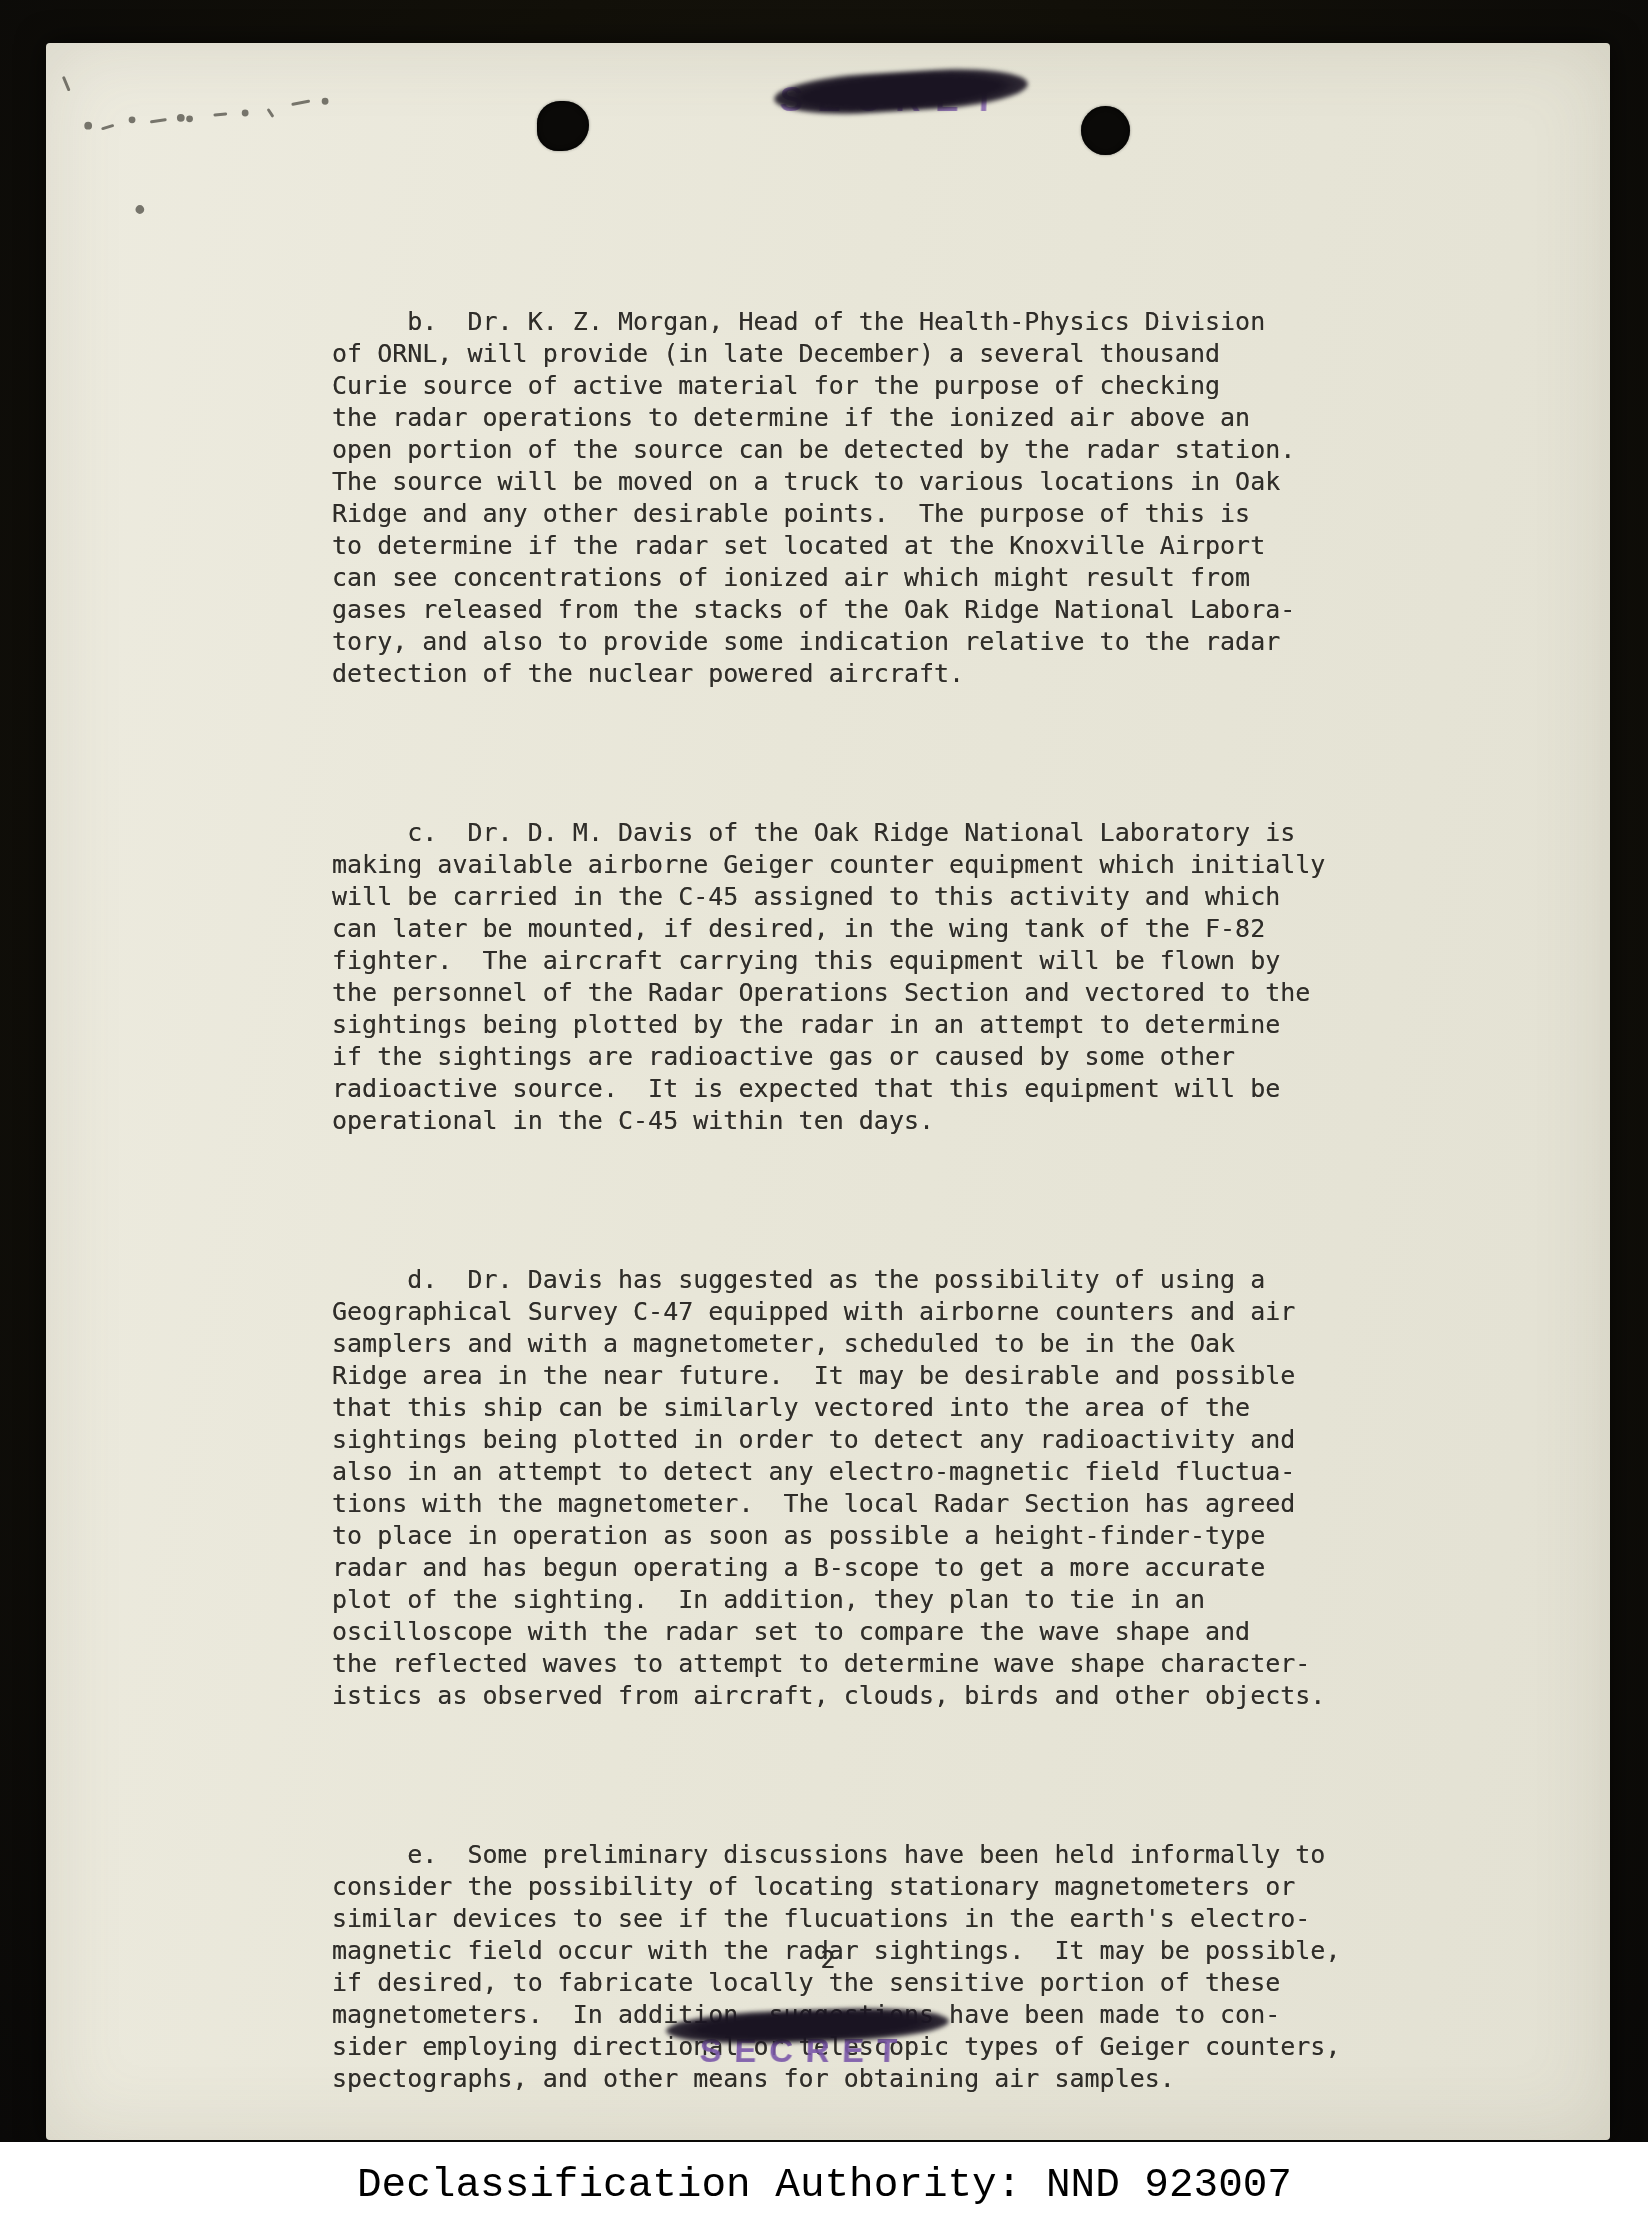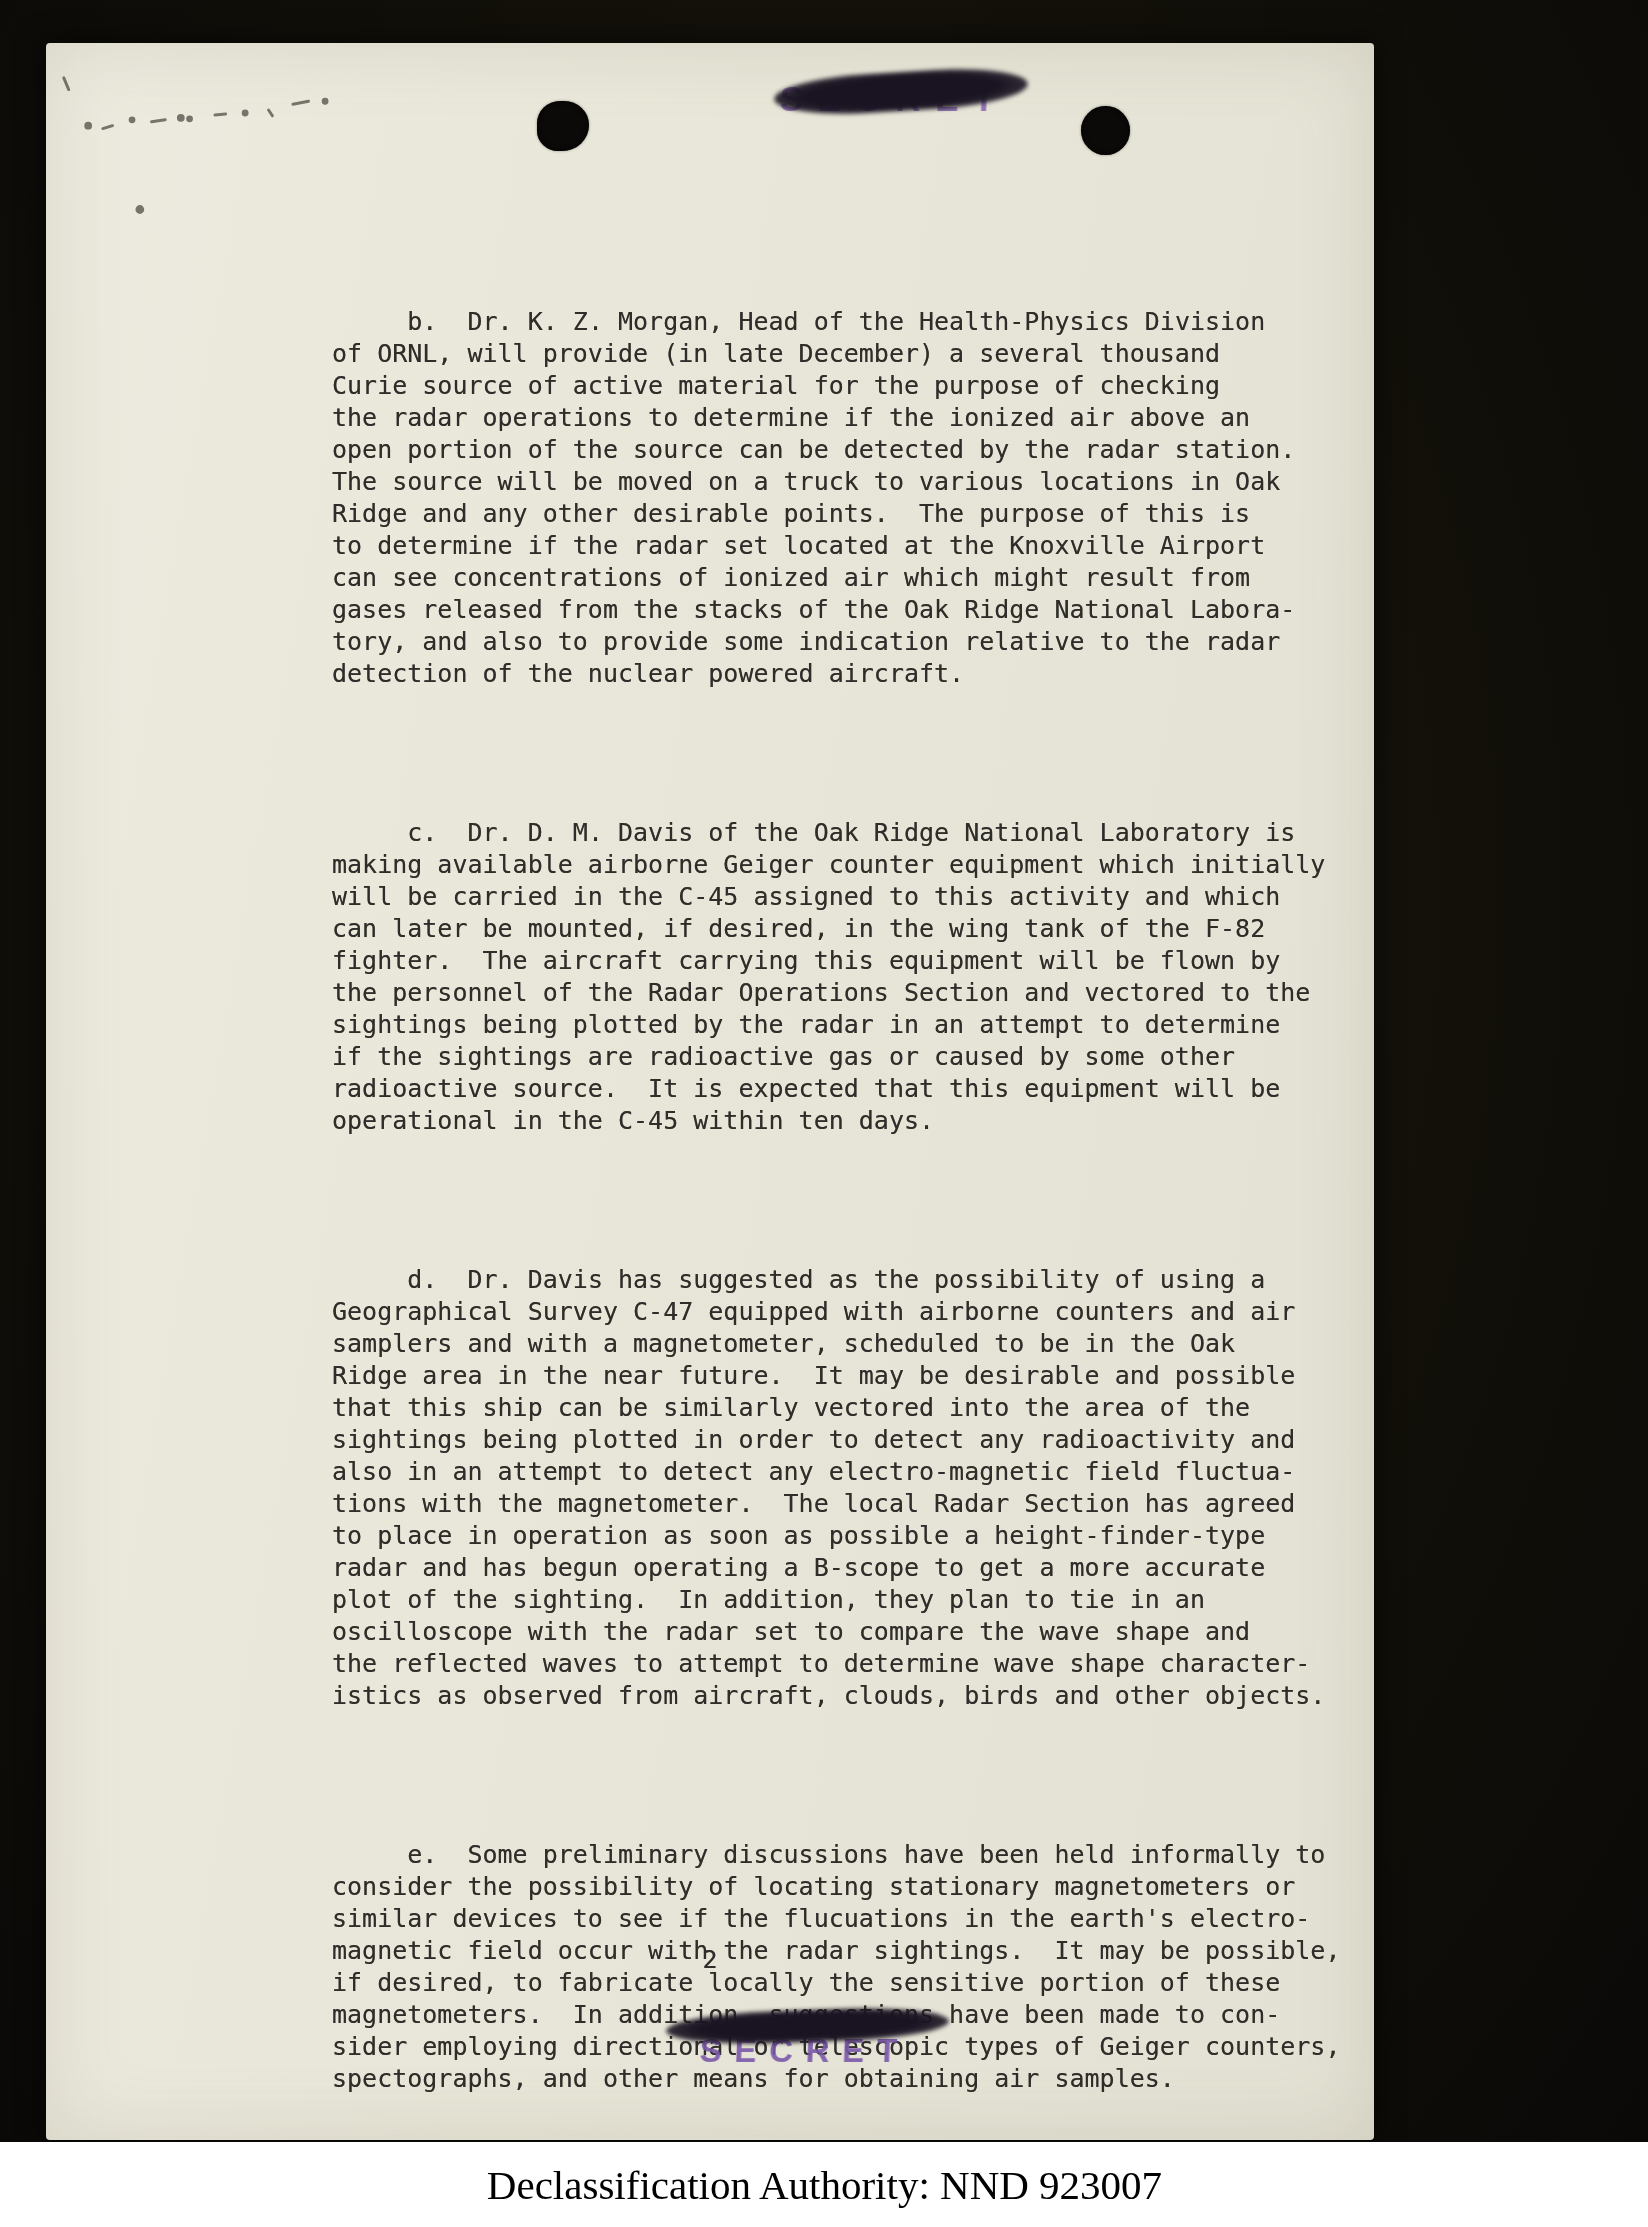--- a/index.html
+++ b/index.html
@@ -11,21 +11,21 @@
     font-family: "Liberation Sans", sans-serif;
     overflow: hidden;
   }
 
   .scan {
     position: absolute; left: 0; top: 0; width: 1649px; height: 2142px;
     background: radial-gradient(ellipse at 50% 42%, #1c1a16 0%, #121009 55%, #0a0908 100%);
   }
 
   .paper {
-    position: absolute; left: 46px; top: 43px; width: 1328px; height: 2097px;
+    position: absolute; left: 46px; top: 43px; width: 1564px; height: 2097px;
     background: linear-gradient(100deg, #edebdf 0%, #e8e6d8 45%, #e3e1d3 100%);
     border-radius: 3.9px;
     box-shadow: 0 0 29px rgba(0,0,0,0.65), inset 0 0 78px rgba(115,105,85,0.16);
   }
 
   .hole {
     position: absolute; background: #0b0a08; 
     box-shadow: inset 0 0 4.9px #000, 0 0 2.9px rgba(0,0,0,0.4);
   }
   .hole-left  { left: 491px; top: 58px; width: 52px; height: 50px; border-radius: 48% 52% 56% 44%; }
@@ -73,21 +73,21 @@
     font-size: 25px; color: #2f2d29;
     text-shadow: 0 0 0.5px rgba(47,45,41,0.55);
   }
 
   .footer {
     position: absolute; left: 0; bottom: 0; width: 1649px; height: 85px;
     background: #ffffff;
     display: flex; align-items: center; justify-content: center;
   }
   .footer-text {
-    font-family: Liberation Serif, serif;
+    font-family: Liberation Mono, monospace;
     font-size: 41px; color: #000000;
   }
 </style>
 </head>
 <body>
 
 <div class="scan">
   <div class="paper">
 
     <svg class="pencil-marks" width="312" height="176" viewBox="0 0 640 360">

